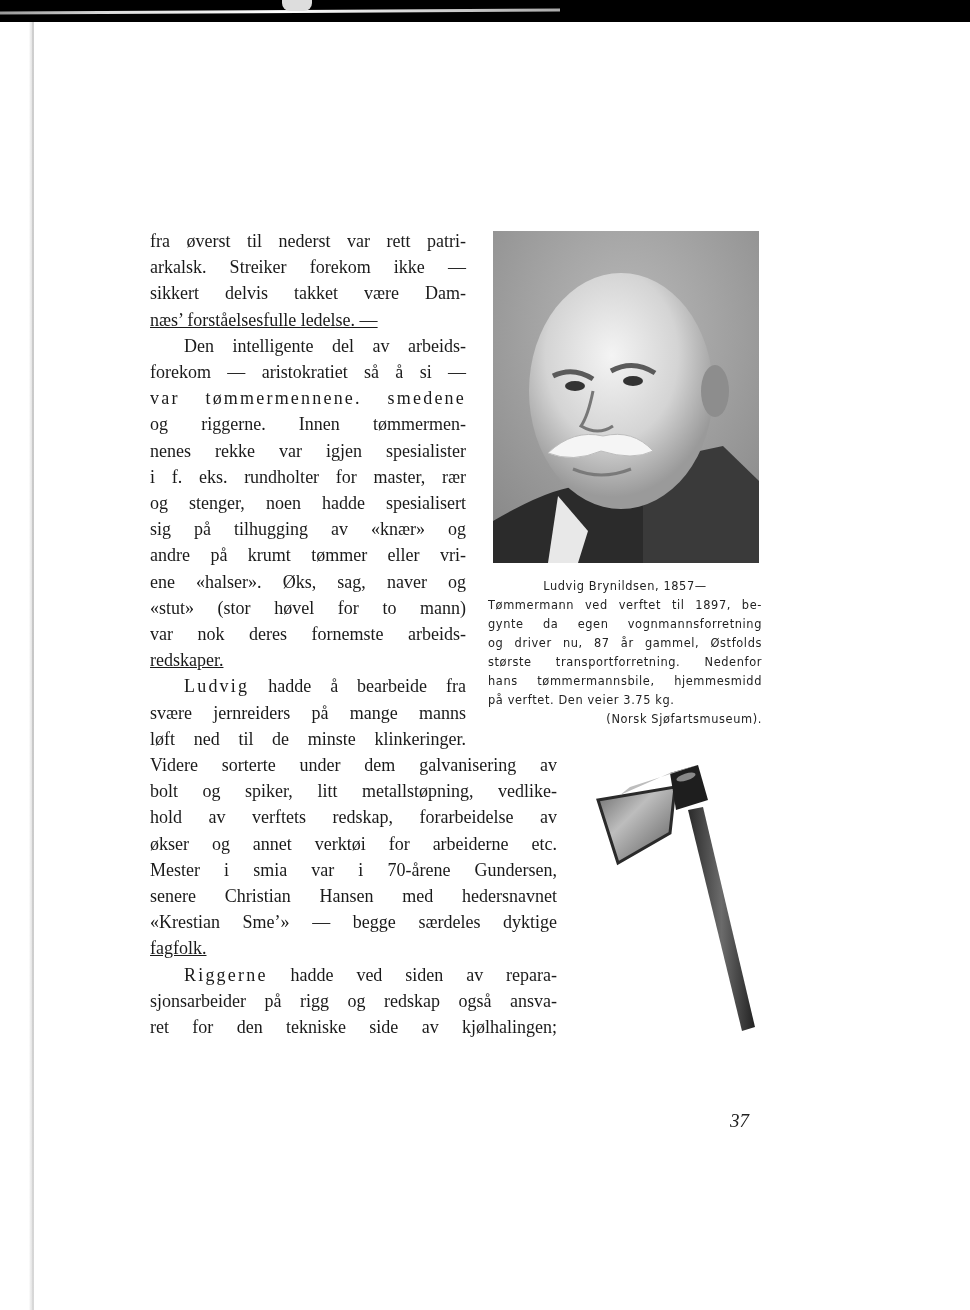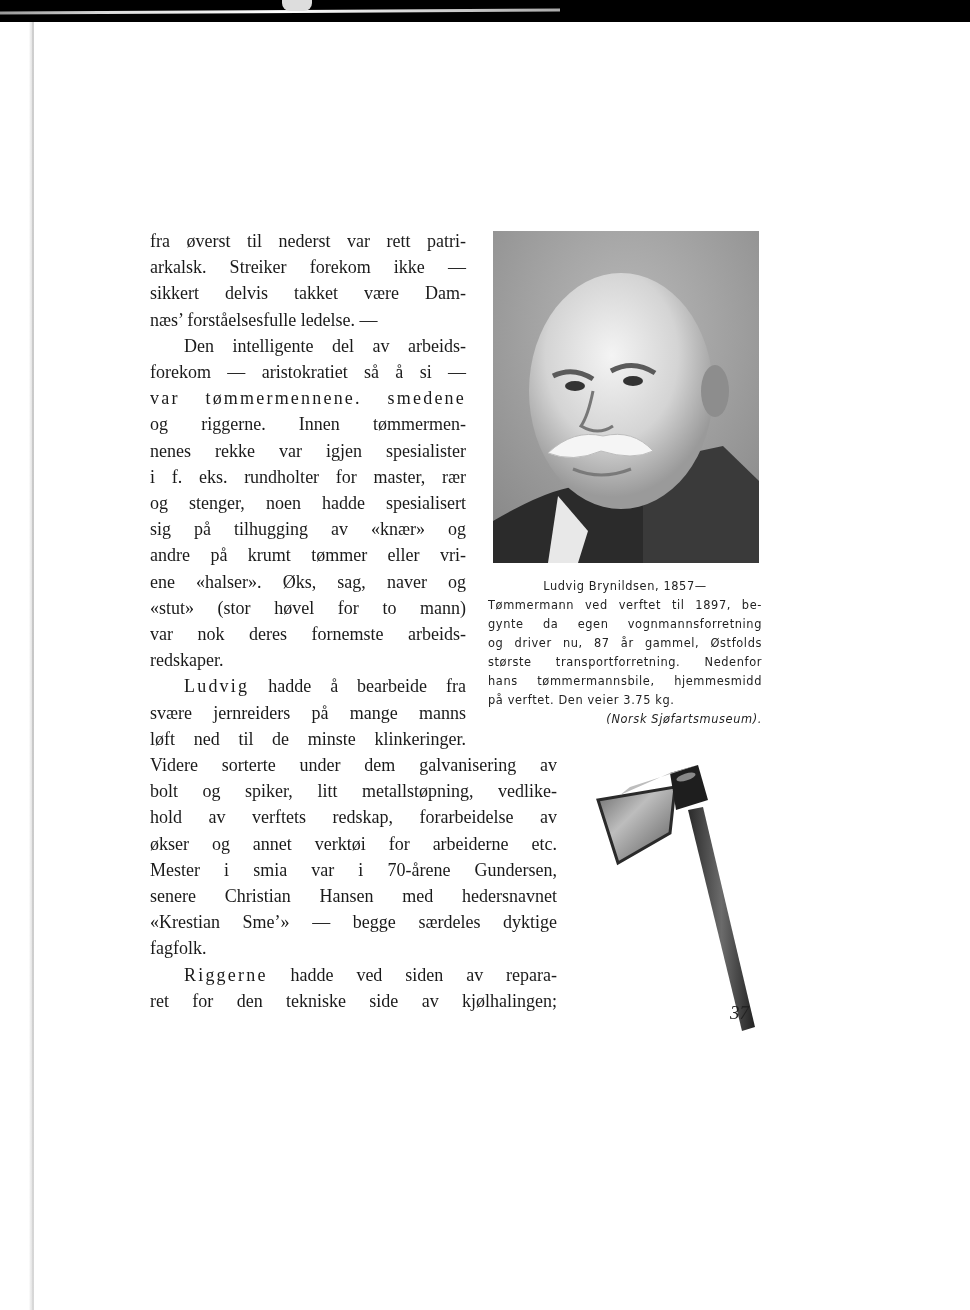--- a/index.html
+++ b/index.html
@@ -34,43 +34,43 @@
     position: absolute; left: 150px; top: 228px; width: 415px;
     font-size: 18px; line-height: 26.2px;
     font-family: "Liberation Serif", "DejaVu Serif", serif;
   }
   .main-text .line {
     display: block; white-space: nowrap;
     text-align: justify; text-align-last: justify;
   }
   .main-text .line.narrow { width: 316px; }
   .main-text .line.wide { width: 407px; }
-  .main-text .line.last { text-align-last: left; }
+  .main-text .line.last { text-align-last: left; text-decoration: underline; }
   .main-text .line.indent { padding-left: 34px; }
   .main-text .line.narrow.indent { width: 282px; }
   .main-text .line.wide.indent { width: 373px; }
   .spaced { letter-spacing: 2.2px; }
 
   .portrait {
     position: absolute; left: 493px; top: 231px; width: 266px; height: 332px;
     overflow: hidden; background: #9a9a9a;
   }
   .caption {
     position: absolute; left: 488px; top: 577px; width: 274px;
     font-family: "DejaVu Sans", "Liberation Sans", sans-serif;
     font-size: 11.4px; line-height: 19px; letter-spacing: 0.6px; color: #222;
   }
   .caption .cline { display: block; white-space: nowrap; text-align: justify; text-align-last: justify; }
   .caption .cline.center { text-align: left; text-align-last: center; }
   .caption .cline.left { text-align-last: left; }
-  .caption .cline.right { text-align: right; text-align-last: right; font-style: italic; }
+  .caption .cline.right { text-align: right; text-align-last: right; }
 
   .axe { position: absolute; left: 590px; top: 755px; width: 180px; height: 290px; }
   .page-number {
-    position: absolute; left: 730px; top: 1002px;
+    position: absolute; left: 730px; top: 1110px;
     font-family: "Liberation Serif", "DejaVu Serif", serif; font-style: italic;
     font-size: 19px; color: #222;
   }
 </style>
 </head>
 <body>
 
 <div class="top-bar">
   <div class="streak"></div>
   <div class="blob"></div>
@@ -101,20 +101,21 @@
   <span class="line narrow">løft ned til de minste klinkeringer.</span>
   <span class="line wide">Videre sorterte under dem galvanisering av</span>
   <span class="line wide">bolt og spiker, litt metallstøpning, vedlike-</span>
   <span class="line wide">hold av verftets redskap, forarbeidelse av</span>
   <span class="line wide">økser og annet verktøi for arbeiderne etc.</span>
   <span class="line wide">Mester i smia var i 70-årene Gundersen,</span>
   <span class="line wide">senere Christian Hansen med hedersnavnet</span>
   <span class="line wide">«Krestian Sme’» — begge særdeles dyktige</span>
   <span class="line wide last">fagfolk.</span>
   <span class="line wide indent"><span class="spaced">Riggerne</span> <span>hadde ved siden av repara-</span></span>
+  <span class="line wide">sjonsarbeider på rigg og redskap også ansva-</span>
   <span class="line wide">ret for den tekniske side av kjølhalingen;</span>
 </div>
 
 <div class="portrait" title="Portrait photograph of Ludvig Brynildsen">
   <svg width="266" height="332" viewBox="0 0 266 332">
     <defs>
       <radialGradient id="bg" cx="50%" cy="30%" r="75%">
         <stop offset="0%" stop-color="#b9b9b9"></stop>
         <stop offset="100%" stop-color="#8a8a8a"></stop>
       </radialGradient>

